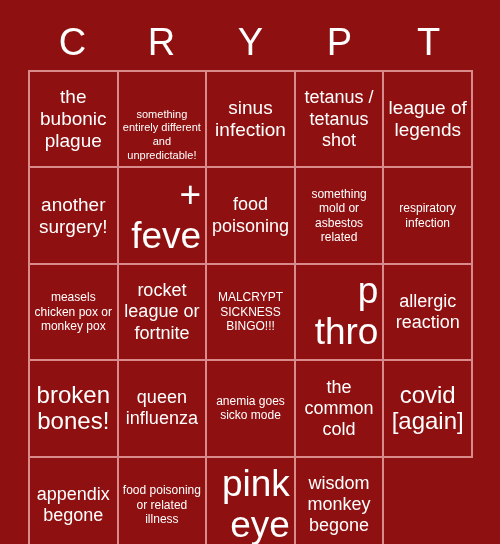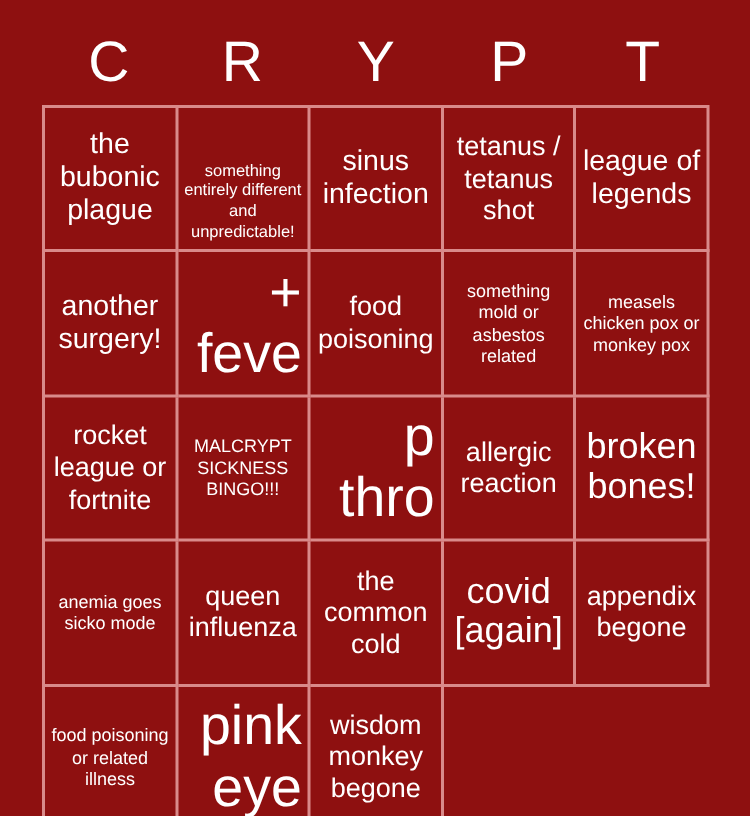--- a/index.html
+++ b/index.html
@@ -120,42 +120,45 @@
       <div class="bingo-cell fs-xxl">
         <span class="cell-text">100+ fever+</span>
       </div>
       <div class="bingo-cell fs-md">
         <span class="cell-text">food poisoning</span>
       </div>
       <div class="bingo-cell fs-sm">
         <span class="cell-text">something mold or asbestos related</span>
       </div>
       <div class="bingo-cell fs-sm">
+        <span class="cell-text">respiratory infection</span>
+      </div>
+      <div class="bingo-cell fs-sm">
         <span class="cell-text">measels chicken pox or monkey pox</span>
       </div>
       <div class="bingo-cell fs-md">
         <span class="cell-text">rocket league or fortnite</span>
       </div>
       <div class="bingo-cell fs-sm">
         <span class="cell-text">MALCRYPT SICKNESS BINGO!!!</span>
       </div>
       <div class="bingo-cell fs-xxl">
         <span class="cell-text">strep throat</span>
       </div>
       <div class="bingo-cell fs-md">
         <span class="cell-text">allergic reaction</span>
       </div>
       <div class="bingo-cell fs-xl">
         <span class="cell-text">broken bones!</span>
       </div>
+      <div class="bingo-cell fs-md">
+        <span class="cell-text">queen influenza</span>
+      </div>
       <div class="bingo-cell fs-sm">
         <span class="cell-text">anemia goes sicko mode</span>
-      </div>
-      <div class="bingo-cell fs-md">
-        <span class="cell-text">queen influenza</span>
       </div>
       <div class="bingo-cell fs-md">
         <span class="cell-text">the common cold</span>
       </div>
       <div class="bingo-cell fs-xl">
         <span class="cell-text">covid [again]</span>
       </div>
       <div class="bingo-cell fs-md">
         <span class="cell-text">appendix begone</span>
       </div>

